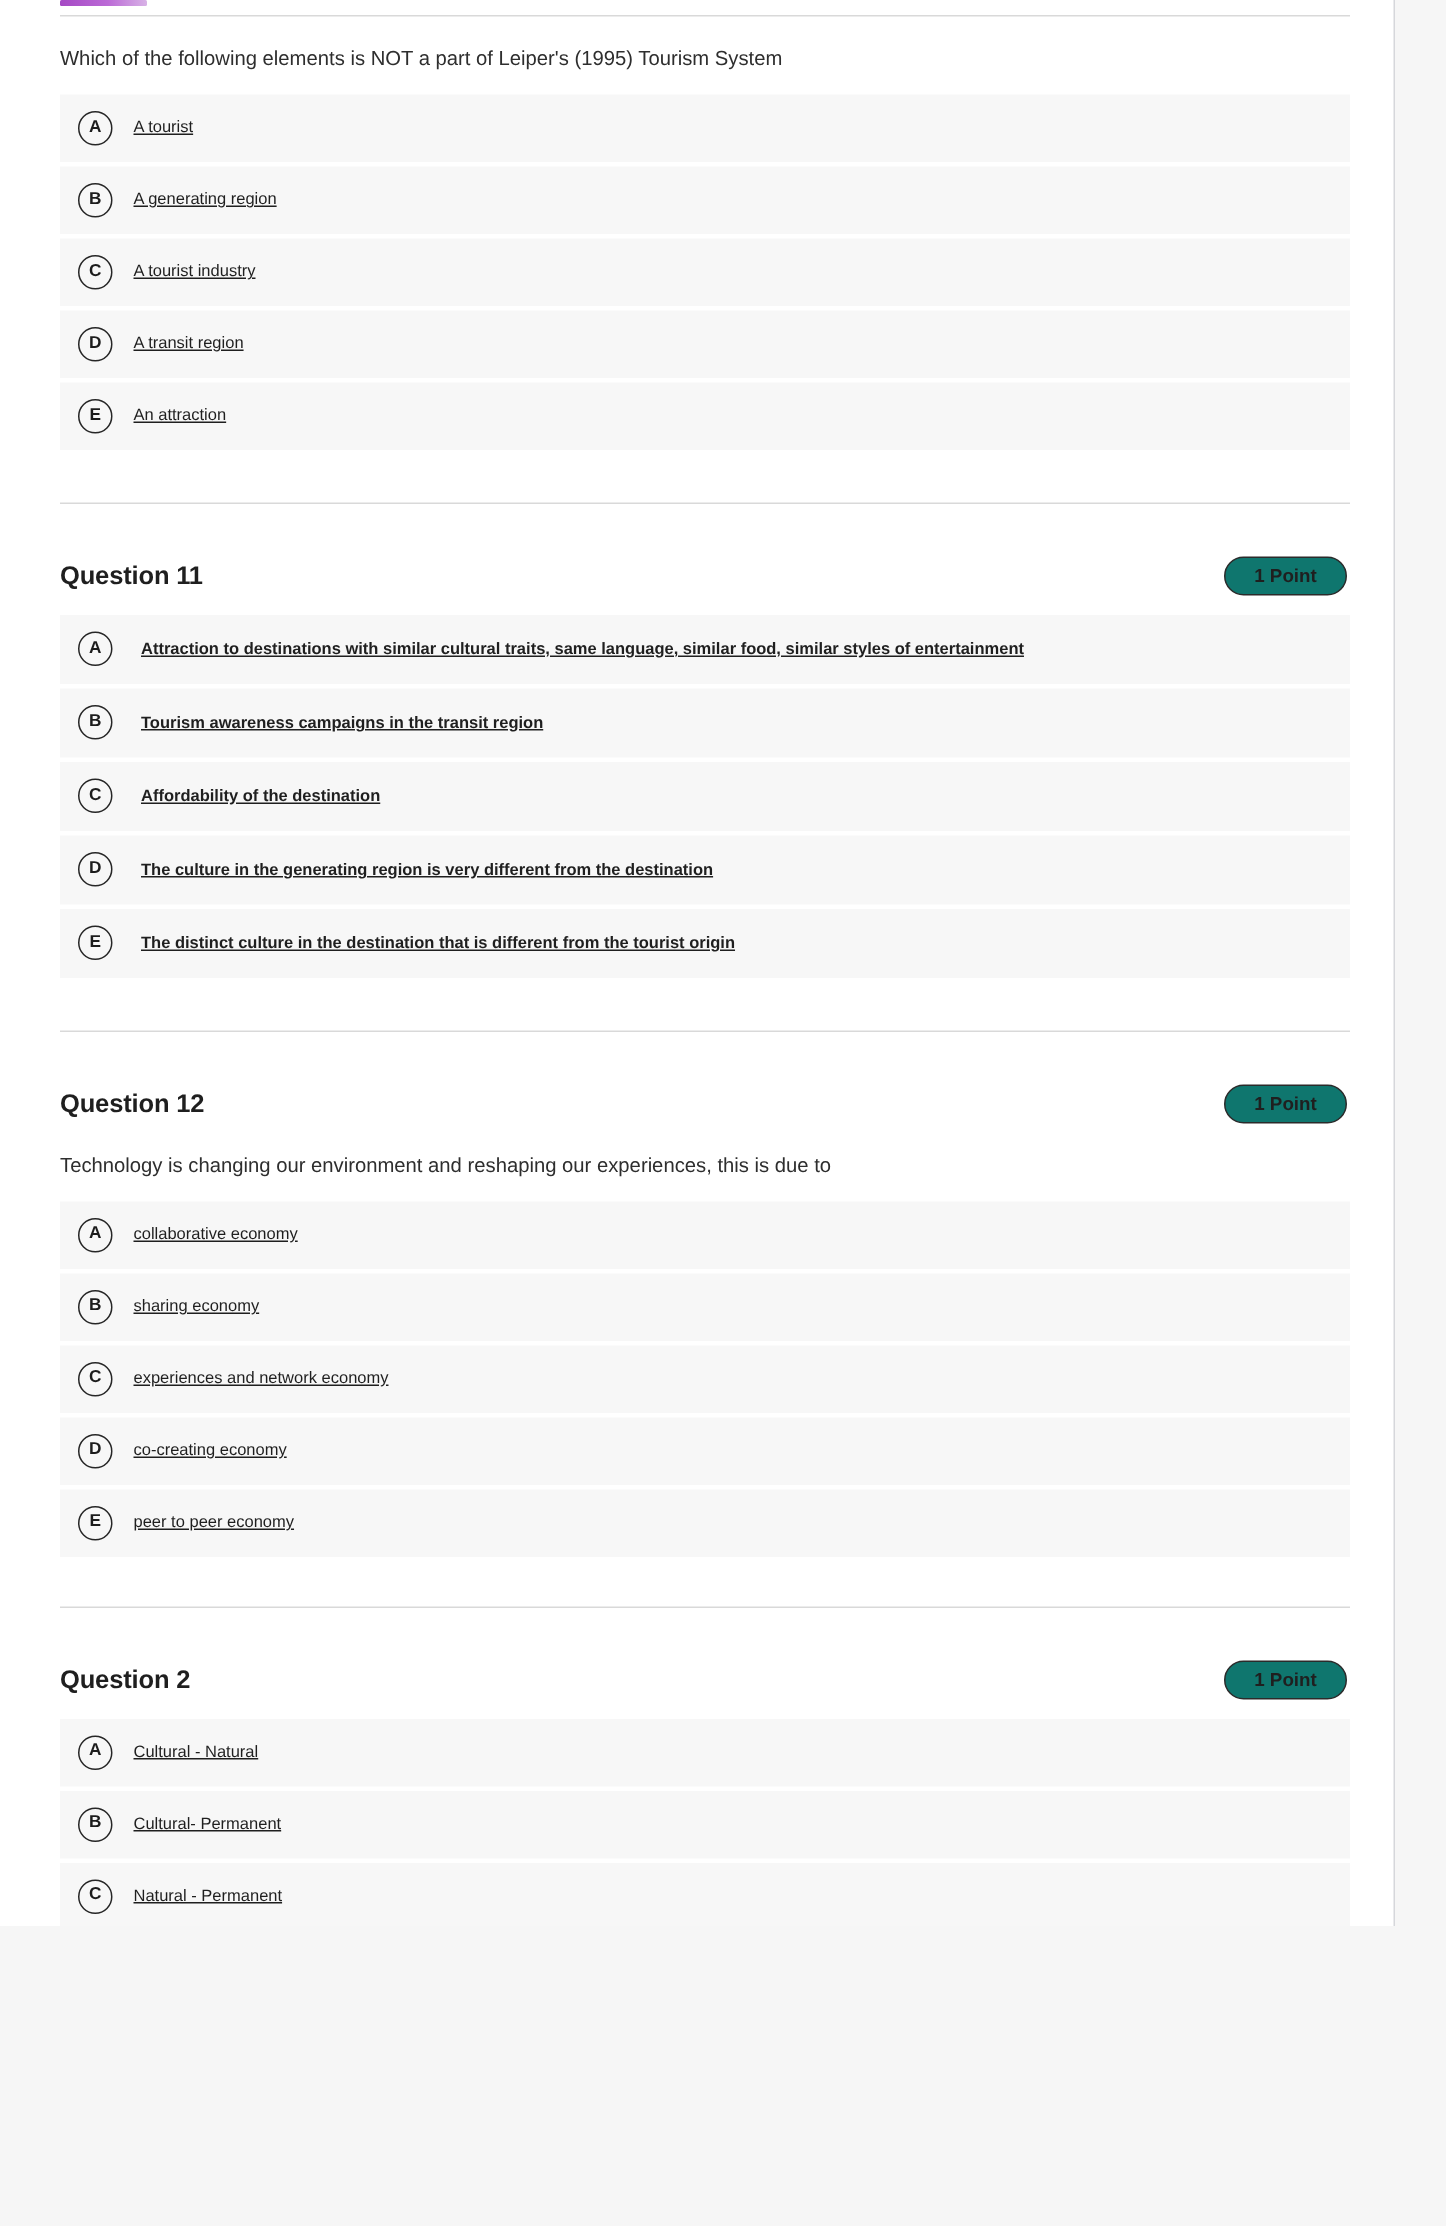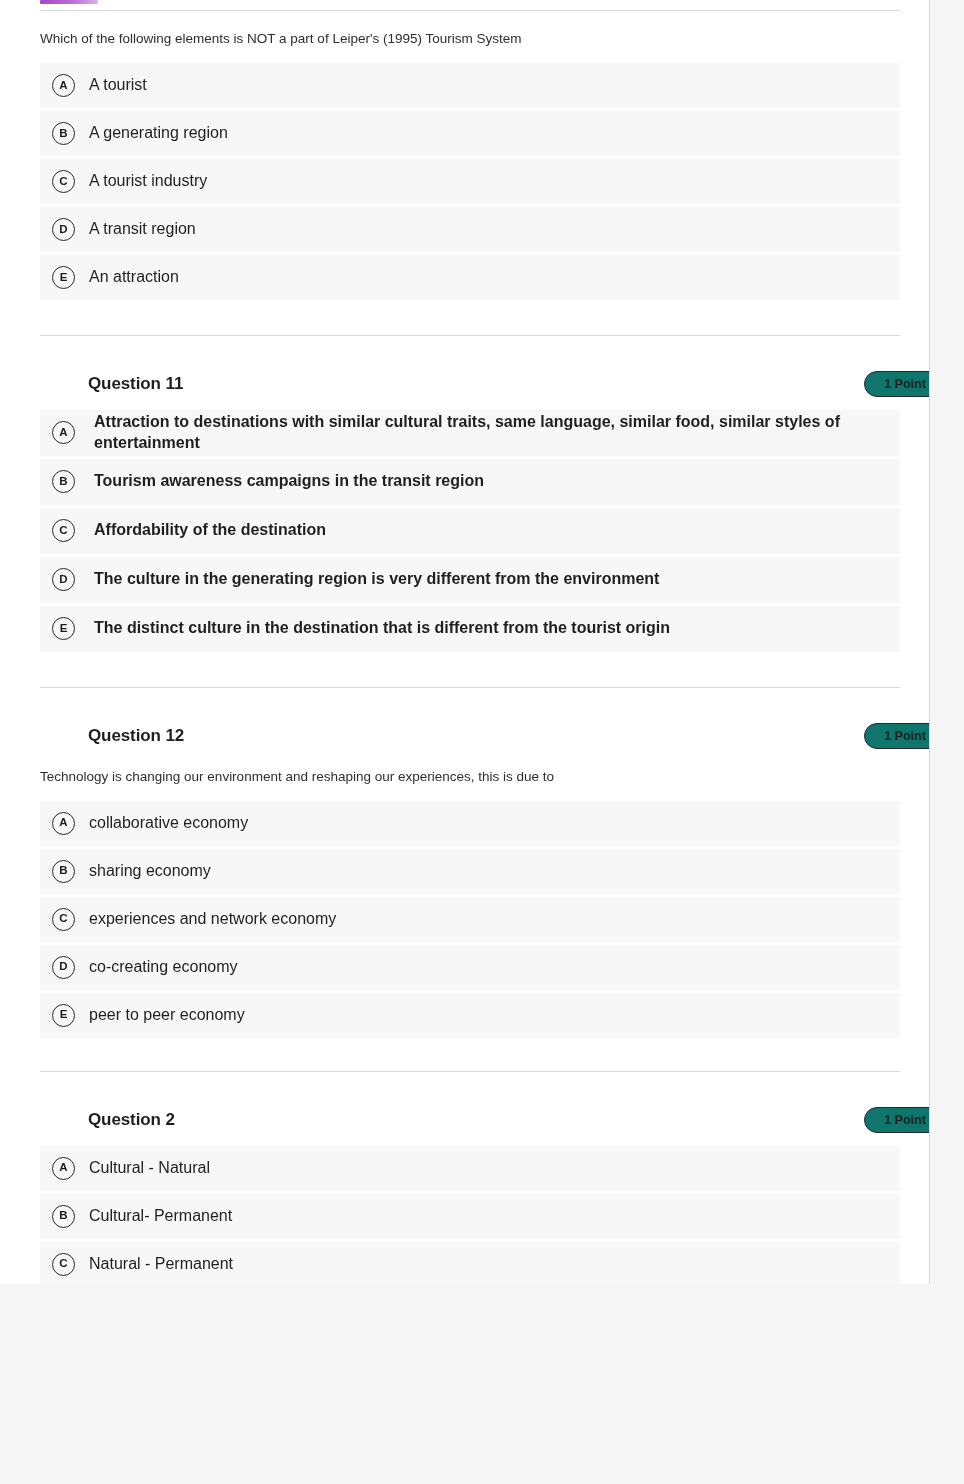--- a/index.html
+++ b/index.html
@@ -60,21 +60,20 @@
 
   
   .question-block { position: relative; }
 
   .q-header {
     display: flex;
     align-items: center;
     justify-content: space-between;
     padding-top: 35px;
     width: 858px;
-    margin-left: 48px;
   }
   .q-title {
     font-size: 17px;
     font-weight: bold;
     color: #1f1f1f;
     letter-spacing: -0.1px;
     line-height: 1.2;
   }
   .points-badge {
     display: inline-flex;
@@ -124,24 +123,25 @@
     display: flex;
     align-items: center;
     justify-content: center;
     font-size: 11.5px;
     font-weight: bold;
     color: #1c1c1c;
     line-height: 1;
   }
   .opt-text {
     margin-left: 14px;
-    font-size: 16px;
+    font-size: 11px;
     color: #1f1f1f;
     font-weight: normal;
     line-height: 1.3;
+    text-decoration: underline;
   }
   
   .options.bold-opts .opt-text {
     font-weight: bold;
     margin-left: 19px;
   }
   .options.bold-opts .option-row { height: 46px; }
 
   .block-gap { height: 32px; }
   .block-gap-sm { height: 30px; }
@@ -201,21 +201,21 @@
           <div class="option-row">
             <span class="opt-letter">B</span>
             <span class="opt-text">Tourism awareness campaigns in the transit region</span>
           </div>
           <div class="option-row">
             <span class="opt-letter">C</span>
             <span class="opt-text">Affordability of the destination</span>
           </div>
           <div class="option-row">
             <span class="opt-letter">D</span>
-            <span class="opt-text">The culture in the generating region is very different from the environment</span>
+            <span class="opt-text">The culture in the generating region is very different from the destination</span>
           </div>
           <div class="option-row">
             <span class="opt-letter">E</span>
             <span class="opt-text">The distinct culture in the destination that is different from the tourist origin</span>
           </div>
         </div>
       </div>
 
       <div class="block-gap"></div>
 

